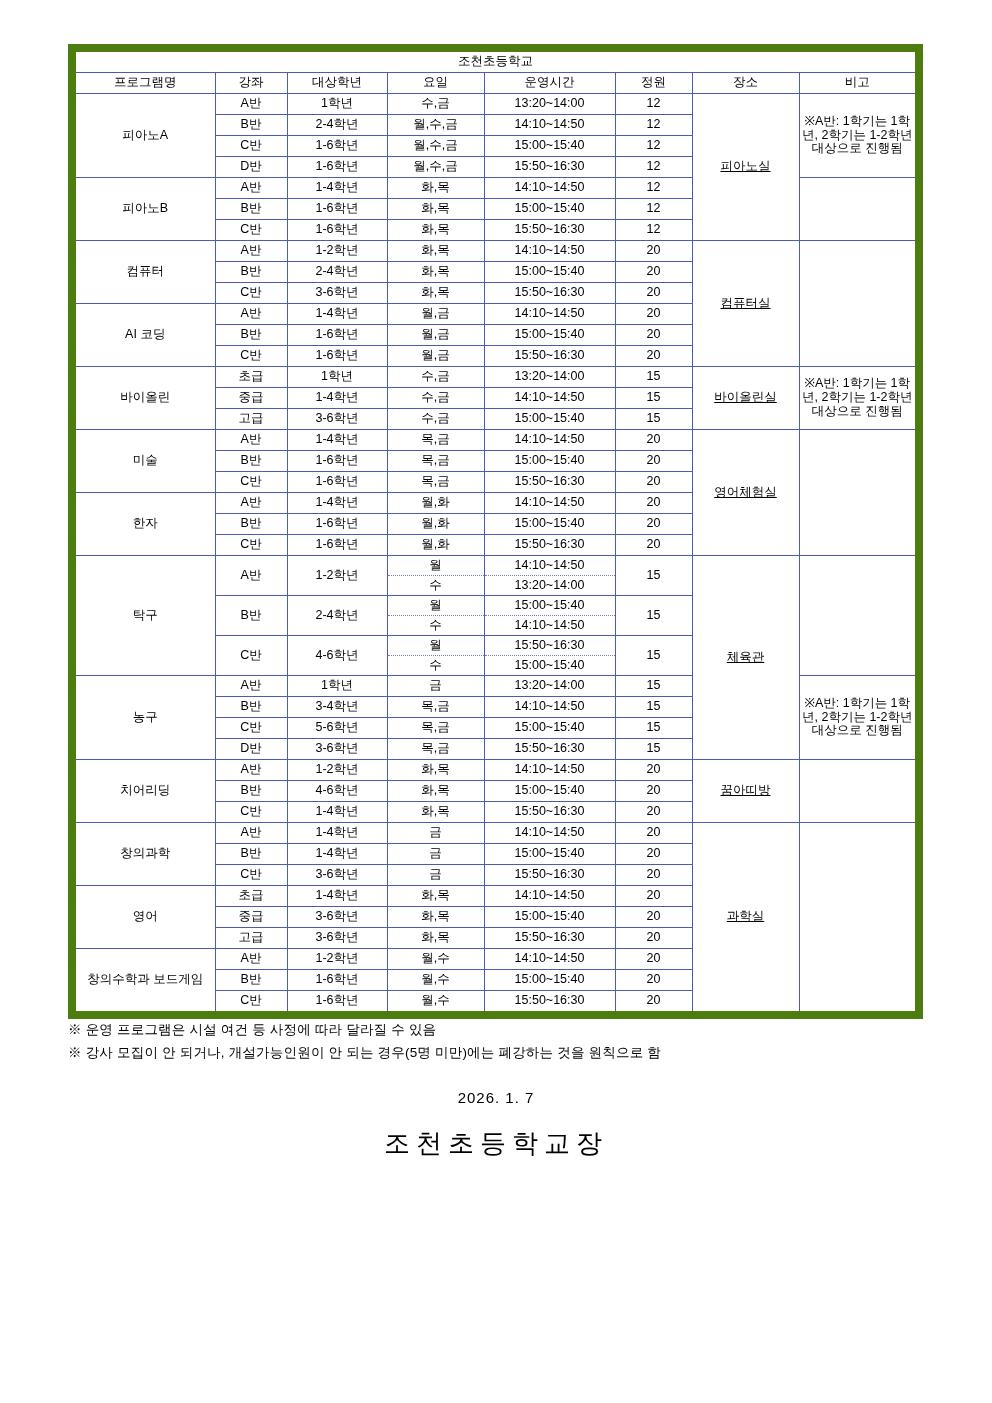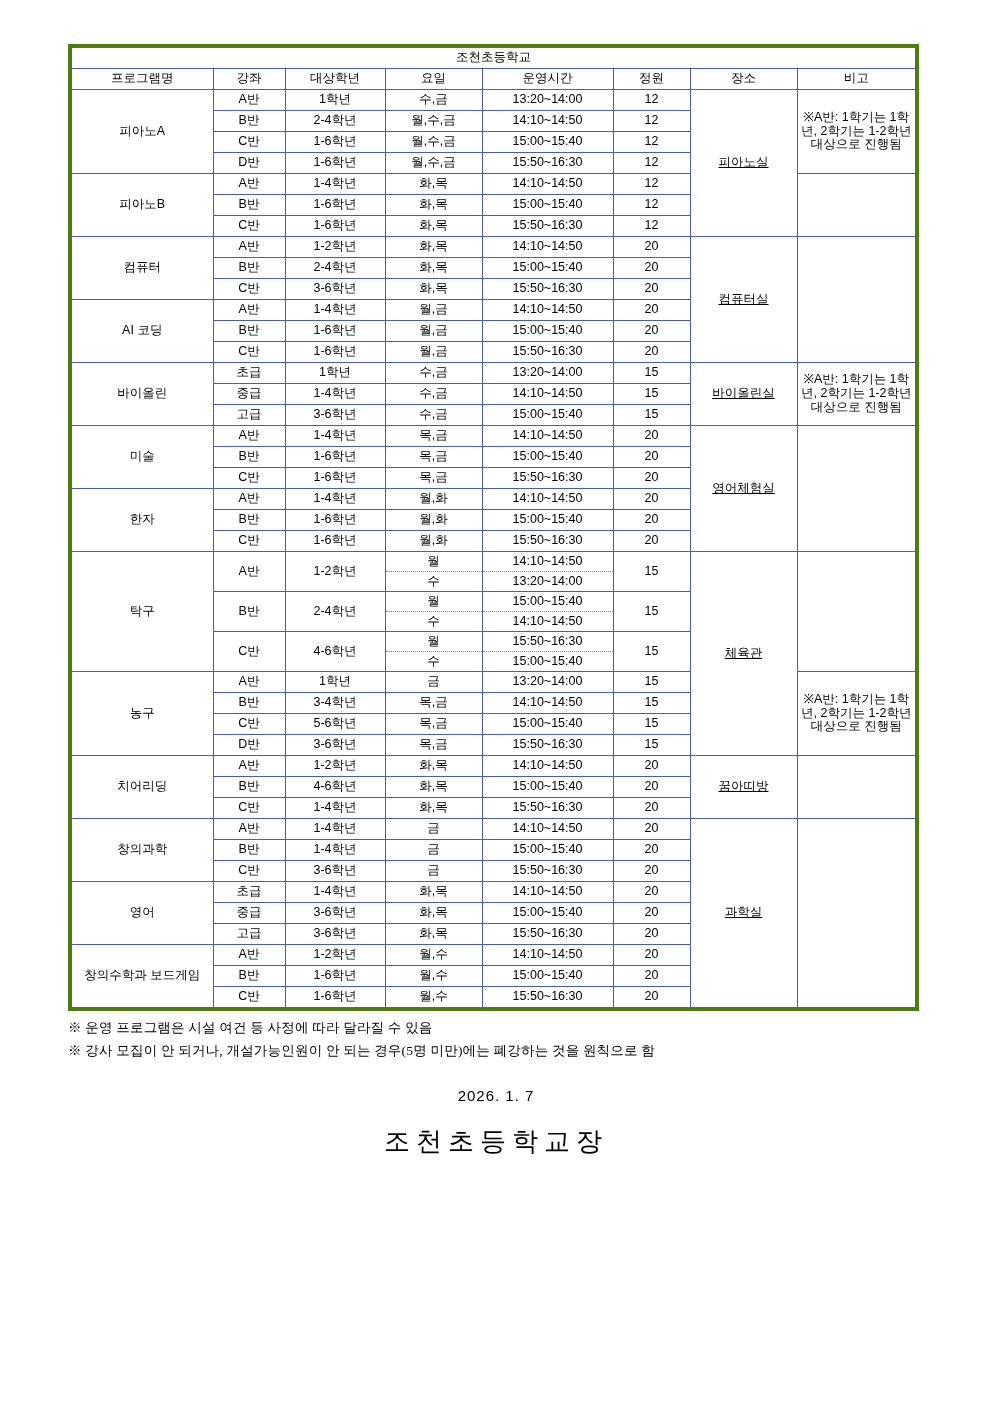--- a/index.html
+++ b/index.html
@@ -24,21 +24,21 @@
   .doc-heading {
     font-size: 15px;
     letter-spacing: 1px;
     margin: 0 0 14px 0;
     font-weight: normal;
   }
   table.schedule {
     border-collapse: collapse;
     width: 847px;
     table-layout: fixed;
-    border: 4px solid #4d7c0f;
+    border: 8px solid #4d7c0f;
   }
   table.schedule td, table.schedule th {
     border: 1px solid #4a5bb0;
     padding: 0;
     font-size: 12.5px;
     text-align: center;
     vertical-align: middle;
     height: 20px;
     line-height: 1.1;
     font-weight: normal;
@@ -73,25 +73,23 @@
   .thick-r { border-right: 2px solid #2b3f8f !important; }
   .sub-split { padding: 0; }
   .sub-split .a, .sub-split .b {
     height: 19px;
     line-height: 19px;
     display: block;
   }
   .sub-split .a { border-bottom: 1px dotted #6f7fc4; }
   .tall { height: 38px; }
   .footnotes {
-    margin-top: 6px;
     font-size: 13.5px;
     line-height: 1.7;
     letter-spacing: 0.2px;
-    font-family: Liberation Serif, serif;
   }
   .date-line {
     text-align: center;
     margin-top: 24px;
     font-size: 15px;
     letter-spacing: 1px;
   }
   .signature {
     text-align: center;
     margin-top: 20px;

